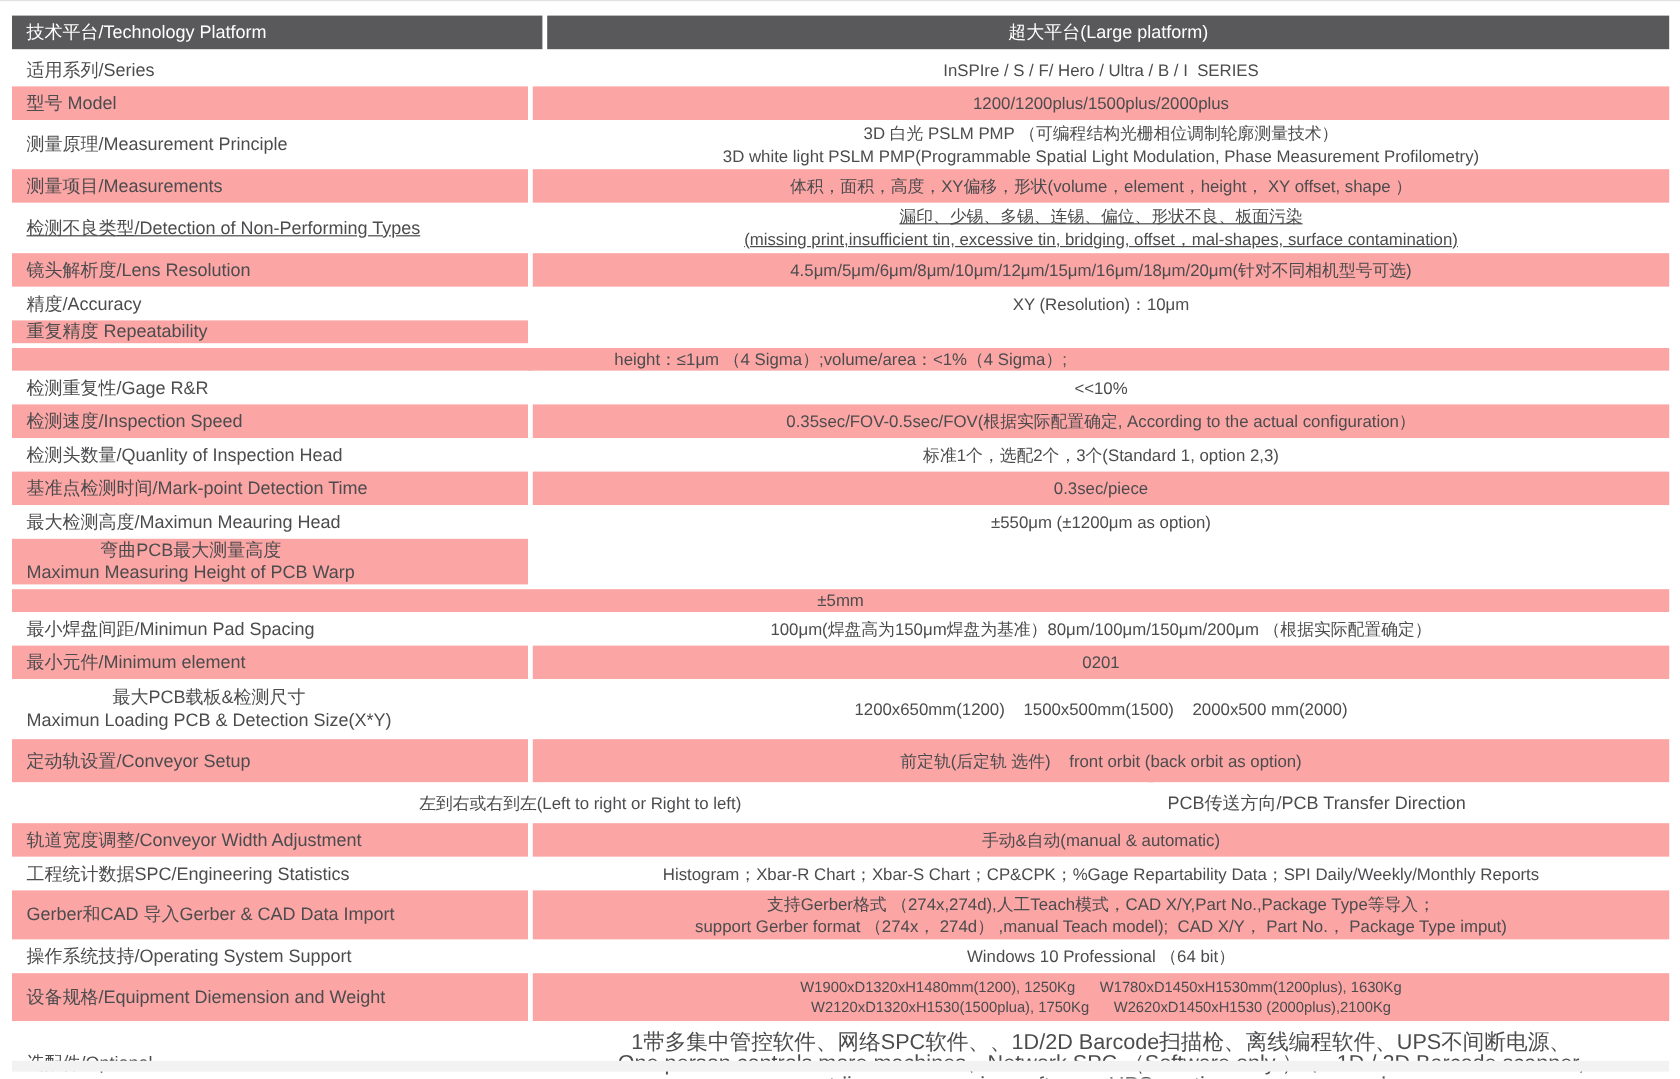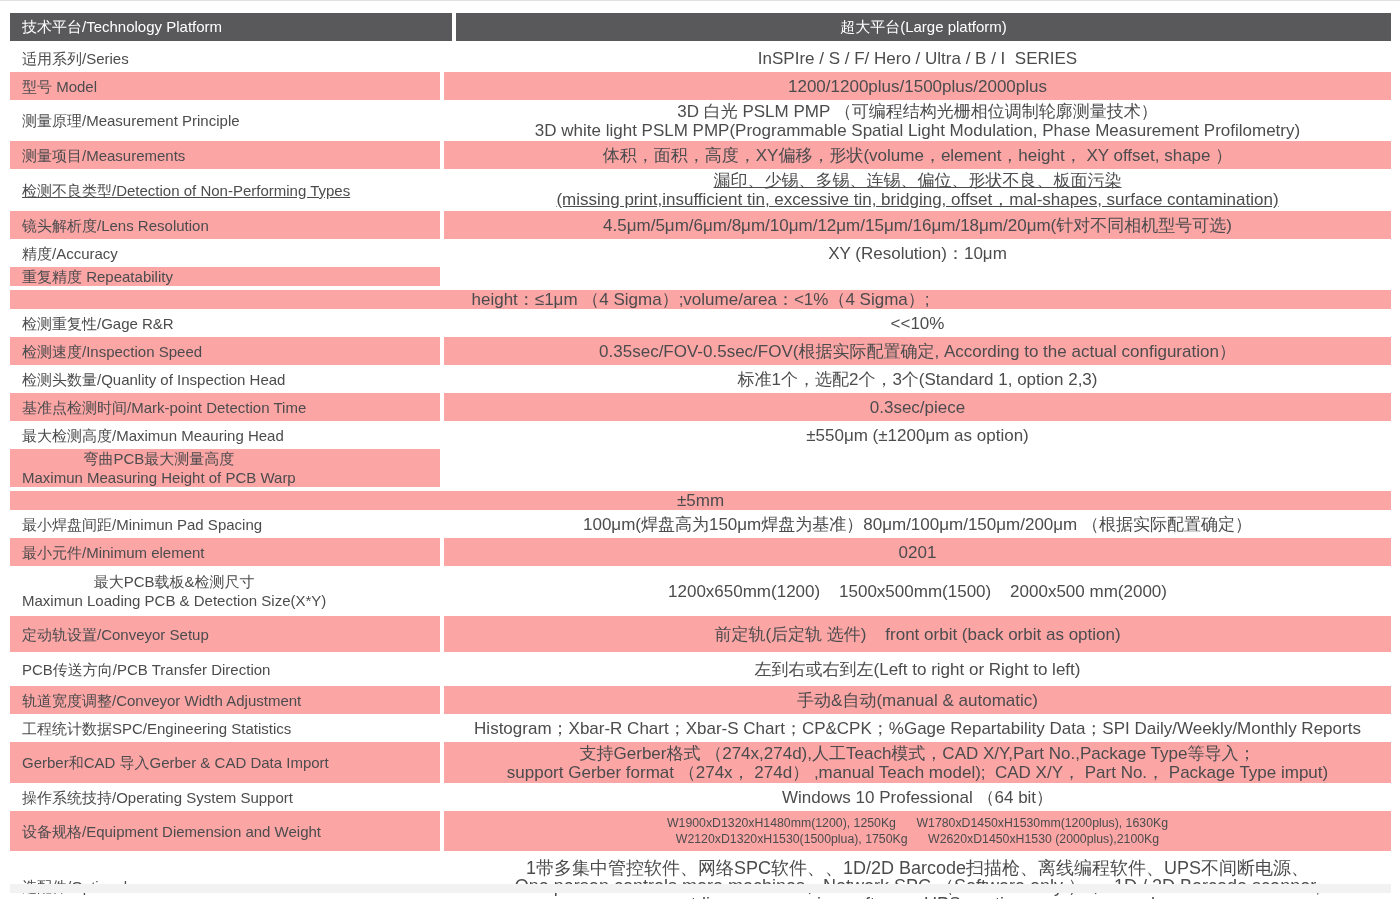--- a/index.html
+++ b/index.html
@@ -64,21 +64,21 @@
     font-size: 15px;
     line-height: 19px;
     white-space: pre-line;
     justify-content: flex-start;
     text-align: center;
   }
   .cell.value {
     flex: 1;
     justify-content: center;
     text-align: center;
-    font-size: 17px;
+    font-size: 14px;
     line-height: 19px;
     white-space: pre-wrap;
   }
   .row.small-val .cell.value { font-size: 12.3px; line-height: 16px; }
   .row.mid-val .cell.value { font-size: 18px; line-height: 18px; }
   .bottom-stripe {
     position: absolute;
     left: 10px;
     top: 884px;
     width: 1381px;
@@ -168,22 +168,22 @@
         <div class="row" style="min-height: 50px;">
           <div class="cell label">最大PCB载板&amp;检测尺寸
 Maximun Loading PCB &amp; Detection Size(X*Y)</div>
           <div class="cell value">1200x650mm(1200)    1500x500mm(1500)    2000x500 mm(2000)</div>
         </div>
         <div class="row alt" style="min-height: 36px;">
           <div class="cell label">定动轨设置/Conveyor Setup</div>
           <div class="cell value">前定轨(后定轨 选件)    front orbit (back orbit as option)</div>
         </div>
         <div class="row" style="min-height: 34px;">
+          <div class="cell value">左到右或右到左(Left to right or Right to left)</div>
           <div class="cell label">PCB传送方向/PCB Transfer Direction</div>
-          <div class="cell value">左到右或右到左(Left to right or Right to left)</div>
         </div>
         <div class="row alt" style="min-height: 28px;">
           <div class="cell label">轨道宽度调整/Conveyor Width Adjustment</div>
           <div class="cell value">手动&amp;自动(manual &amp; automatic)</div>
         </div>
         <div class="row" style="min-height: 28px;">
           <div class="cell label">工程统计数据SPC/Engineering Statistics</div>
           <div class="cell value">Histogram；Xbar-R Chart；Xbar-S Chart；CP&amp;CPK；%Gage Repartability Data；SPI Daily/Weekly/Monthly Reports</div>
         </div>
         <div class="row alt" style="min-height: 41px;">

